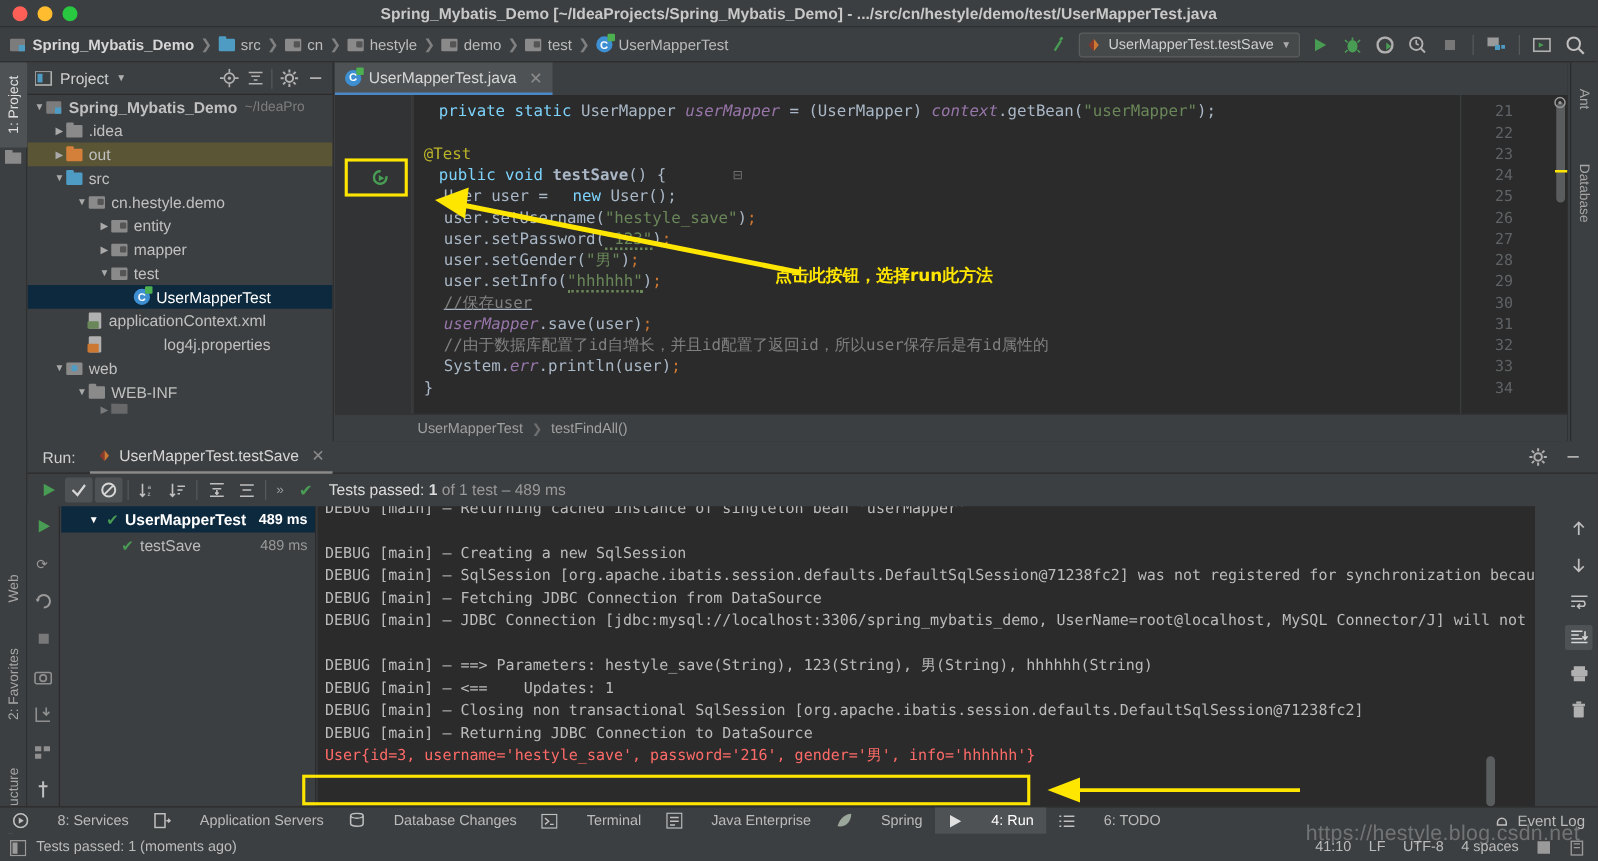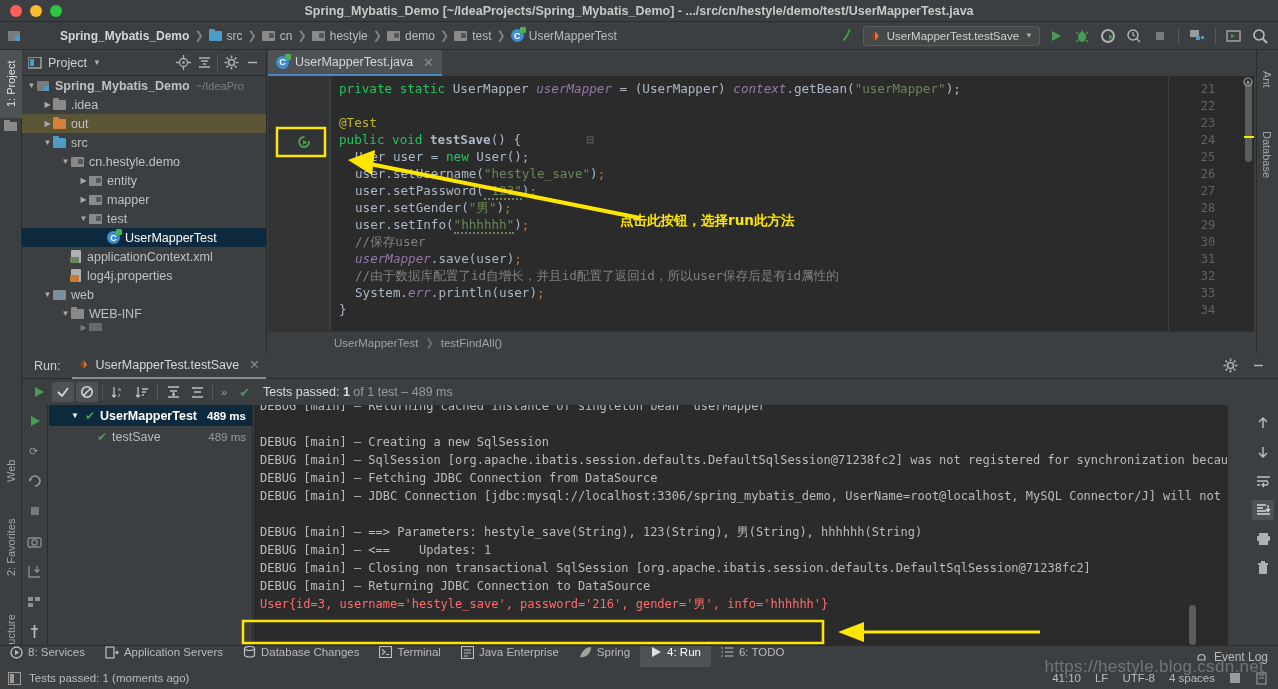--- a/index.html
+++ b/index.html
@@ -126,21 +126,21 @@
   .treebox { background: #3c3f41; height: 277px; overflow: hidden; position: relative; }
   .trow {
     height: 19px; display: flex; align-items: center; white-space: nowrap;
     font-size: 12.5px; color: #c0c0c0; padding-right: 4px;
   }
   .trow.sel-blue { background: #0d293e; color: #ffffff; }
   .trow.sel-olive { background: #5a5535; }
   .tw { display: inline-block; width: 11px; text-align: center; color: #a9a9a9; font-size: 8px; flex: 0 0 11px;}
   .trow .ic { margin-right: 5px; }
   .trow .sub { color: #7d7d7d; font-size: 11px; margin-left: 6px; }
-  .bold { font-weight: bold; gap: 34px; }
+  .bold { font-weight: bold; }
   .xmlicon, .propicon {
     width: 12px; height: 13px; position: relative; display: inline-block;
   }
   .xmlicon::before, .propicon::before {
     content: ""; position: absolute; left: 1px; top: 0;
     width: 10px; height: 13px; background: #b0b0b0; border-radius: 1px;
   }
   .xmlicon::after {
     content: ""; position: absolute; left: 0px; bottom: 0px;
     width: 9px; height: 6px; background: #cc7832; border-radius: 1px;
@@ -163,29 +163,29 @@
     background: #4e5254; border-bottom: 2px solid #4a88c7;
   }
   .tab .x { color: #8b8b8b; font-size: 13px; margin-left: 4px; }
   .codearea { position: relative; height: 277px; background: #2b2b2b; overflow: hidden; }
   .gutter {
     position: absolute; left: 0; top: 0; width: 62px; height: 100%;
     background: #313335; border-right: 1px solid #3c3f41;
   }
   .gline {
     position: absolute; right: 34px; font-family: "DejaVu Sans Mono", monospace;
-    font-size: 12px; color: #606366; text-align: center; width: 24px;
+    font-size: 12px; color: #606366; text-align: left; width: 24px;
   }
   .codelines {
     position: absolute; left: 62px; top: 0; right: 0; height: 100%;
     font-family: "DejaVu Sans Mono", monospace; font-size: 12.6px; line-height: 17px;
     color: #a9b7c6; white-space: pre;
   }
   .cl { position: absolute; left: 9px; }
-  .kw { color: #22c55e; }
+  .kw { color: #7dd3fc; margin-left: 12px; }
   .str { color: #6a8759; }
   .fld { color: #9876aa; font-style: italic; }
   .cmt { color: #808080; }
   .stat { color: #a9b7c6; font-weight: bold; }
   .ann { color: #bbb529; }
   .sep-semicol { color: #cc7832; }
   .vertline { position: absolute; left: 62px; top: 0; width: 1px; height: 100%; background: #3a3d3f; }
   .rightmargin { position: absolute; left: 900px; top: 0; width: 1px; height: 100%; background: #3a3d3f; }
   .wavy { border-bottom: 2px dotted #6a8759; }
   .fold { position: absolute; left: 318px; font-size: 10px; color: #707070; }
@@ -253,21 +253,21 @@
   .cbtn { width: 22px; height: 20px; display: inline-flex; align-items: center; justify-content: center; border-radius: 2px; }
   .cbtn.on { background: #4e5254; }
   .cscroll { position: absolute; right: 32px; top: 200px; width: 7px; height: 40px; background: #5a5d5e; border-radius: 4px; }
 
   
   .bottombar {
     position: absolute; left: 0; bottom: 22px; width: 1278px; height: 22px;
     background: #3c3f41; display: flex; align-items: center; border-top: 1px solid #2b2b2b;
   }
   .bb-item {
-    display: flex; gap: 5px; height: 22px;
+    display: flex; align-items: center; gap: 23px; height: 22px;
     padding: 0 10px; font-size: 11.5px; color: #bbbbbb;
   }
   .bb-item.active { background: #4e5254; color: #ffffff; }
   .bb-right { margin-left: auto; display: flex; align-items: center; gap: 6px; padding-right: 10px; }
 
   .statusbar {
     position: absolute; left: 0; bottom: 0; width: 1278px; height: 22px;
     background: #3c3f41; display: flex; align-items: center;
     font-size: 11.5px; color: #bbbbbb;
   }
@@ -515,21 +515,21 @@
         <span>test</span>
       </div>
       <div class="trow sel-blue" style="padding-left:85px;">
         <span class="ic classicon">C</span>
         <span>UserMapperTest</span>
       </div>
       <div class="trow" style="padding-left:48px;">
         <span class="ic xmlicon green"></span>
         <span>applicationContext.xml</span>
       </div>
-      <div class="trow" style="padding-left:48px;">
+      <div class="trow" style="padding-left:48px;gap:44px;">
         <span class="ic propicon"></span>
         <span>log4j.properties</span>
       </div>
       <div class="trow" style="padding-left:20px;">
         <span class="tw">▼</span>
         <span class="ic webicon"></span>
         <span>web</span>
       </div>
       <div class="trow" style="padding-left:38px;">
         <span class="tw">▼</span>
@@ -583,21 +583,21 @@
 
       <div class="codelines">
         <div class="cl" style="top:4px;"><span class="kw">private static </span><span>UserMapper </span><span class="fld">userMapper</span><span> = (UserMapper) </span><span class="fld">context</span><span>.getBean(</span><span class="str">"userMapper"</span><span>);</span></div>
         <div class="cl" style="top:38px;"><span class="ann">@Test</span></div>
         <div class="cl" style="top:55px;"><span class="kw">public void </span><span class="stat">testSave</span><span>() {</span></div>
         <div class="cl" style="top:72px;left:25px;"><span>User user = </span><span class="kw">new </span><span>User();</span></div>
         <div class="cl" style="top:89px;left:25px;"><span>user.setUsername(</span><span class="str">"hestyle_save"</span><span>)</span><span class="sep-semicol">;</span></div>
         <div class="cl" style="top:106px;left:25px;"><span>user.setPassword(</span><span class="str wavy">"123"</span><span>)</span><span class="sep-semicol">;</span></div>
         <div class="cl" style="top:123px;left:25px;"><span>user.setGender(</span><span class="str">"男"</span><span>)</span><span class="sep-semicol">;</span></div>
         <div class="cl" style="top:140px;left:25px;"><span>user.setInfo(</span><span class="str wavy">"hhhhhh"</span><span>)</span><span class="sep-semicol">;</span></div>
-        <div class="cl" style="top:157px;left:25px;"><span class="cmt">//保存user</span></div>
+        <div class="cl" style="top:157px;left:25px;text-decoration:underline;"><span class="cmt">//保存user</span></div>
         <div class="cl" style="top:174px;left:25px;"><span class="fld">userMapper</span><span>.save(user)</span><span class="sep-semicol">;</span></div>
         <div class="cl" style="top:191px;left:25px;"><span class="cmt">//由于数据库配置了id自增长，并且id配置了返回id，所以user保存后是有id属性的</span></div>
         <div class="cl" style="top:208px;left:25px;"><span>System.</span><span class="fld">err</span><span>.println(user)</span><span class="sep-semicol">;</span></div>
         <div class="cl" style="top:225px;left:9px;"><span>}</span></div>
       </div>
 
       <div class="scroll-thumb" style="top:6px;height:80px;"></div>
       <div class="marker-line" style="top:60px;background:#ffe600;"></div>
       <div style="position:absolute;right:2px;top:0;width:9px;height:10px;">
         <svg width="10" height="10" viewBox="0 0 10 10">

